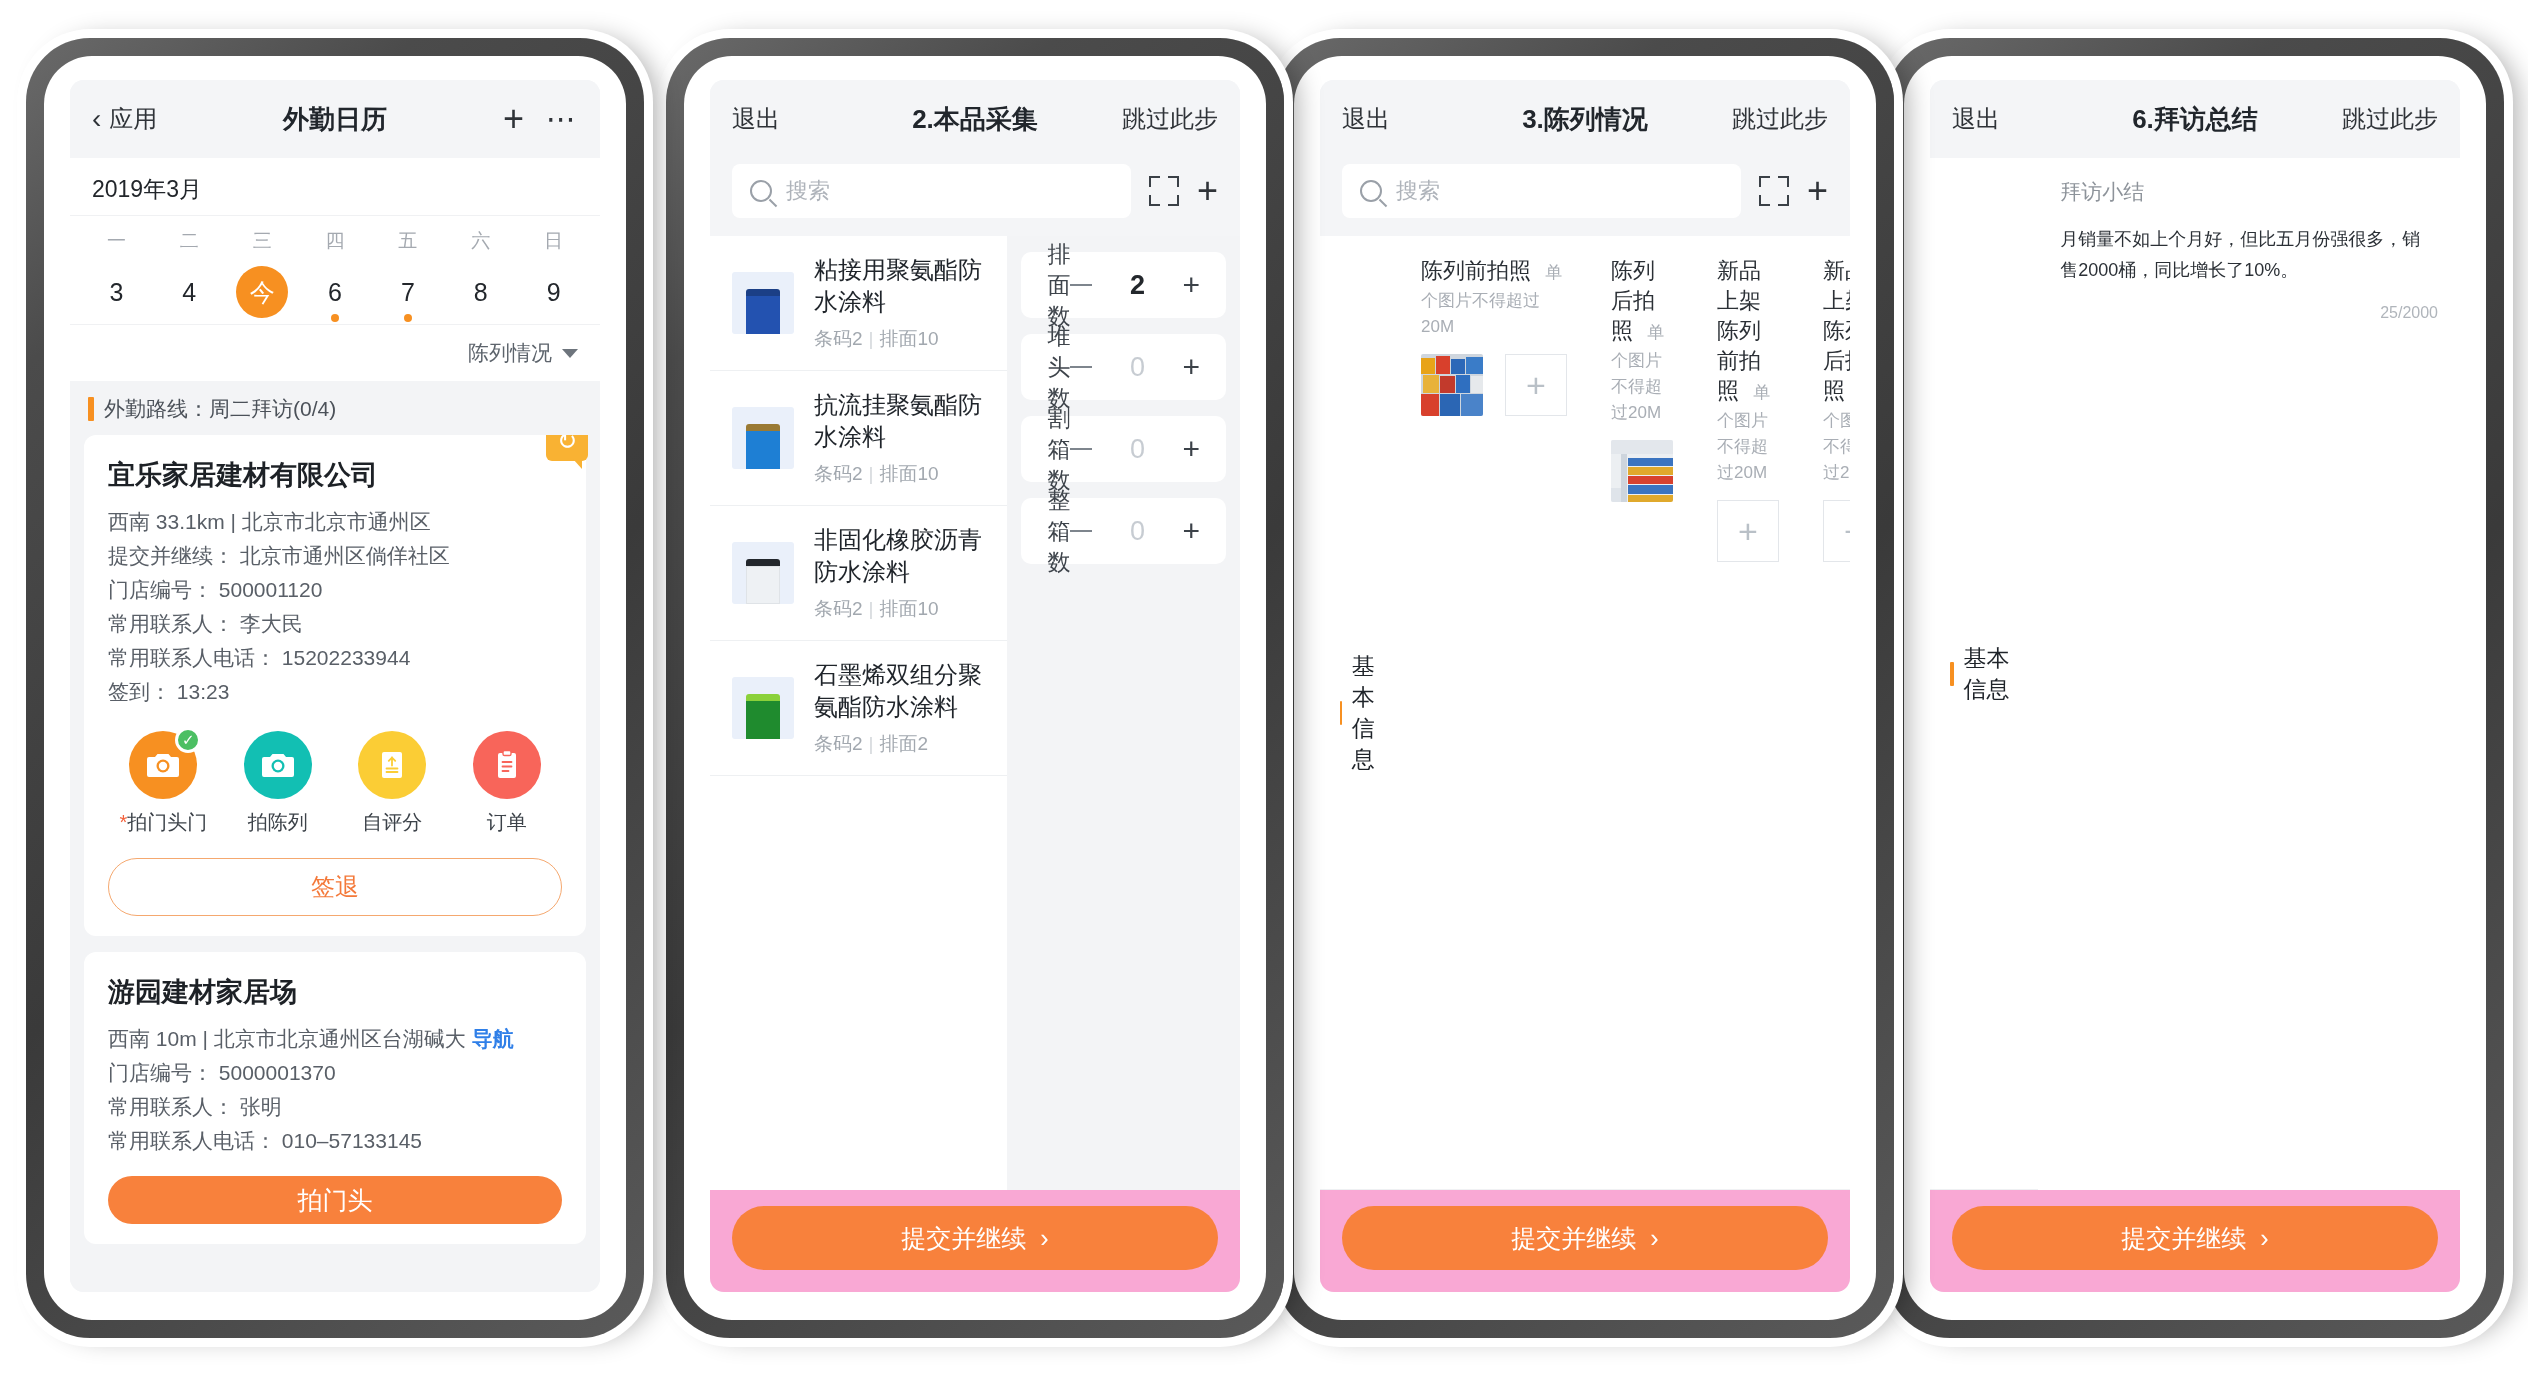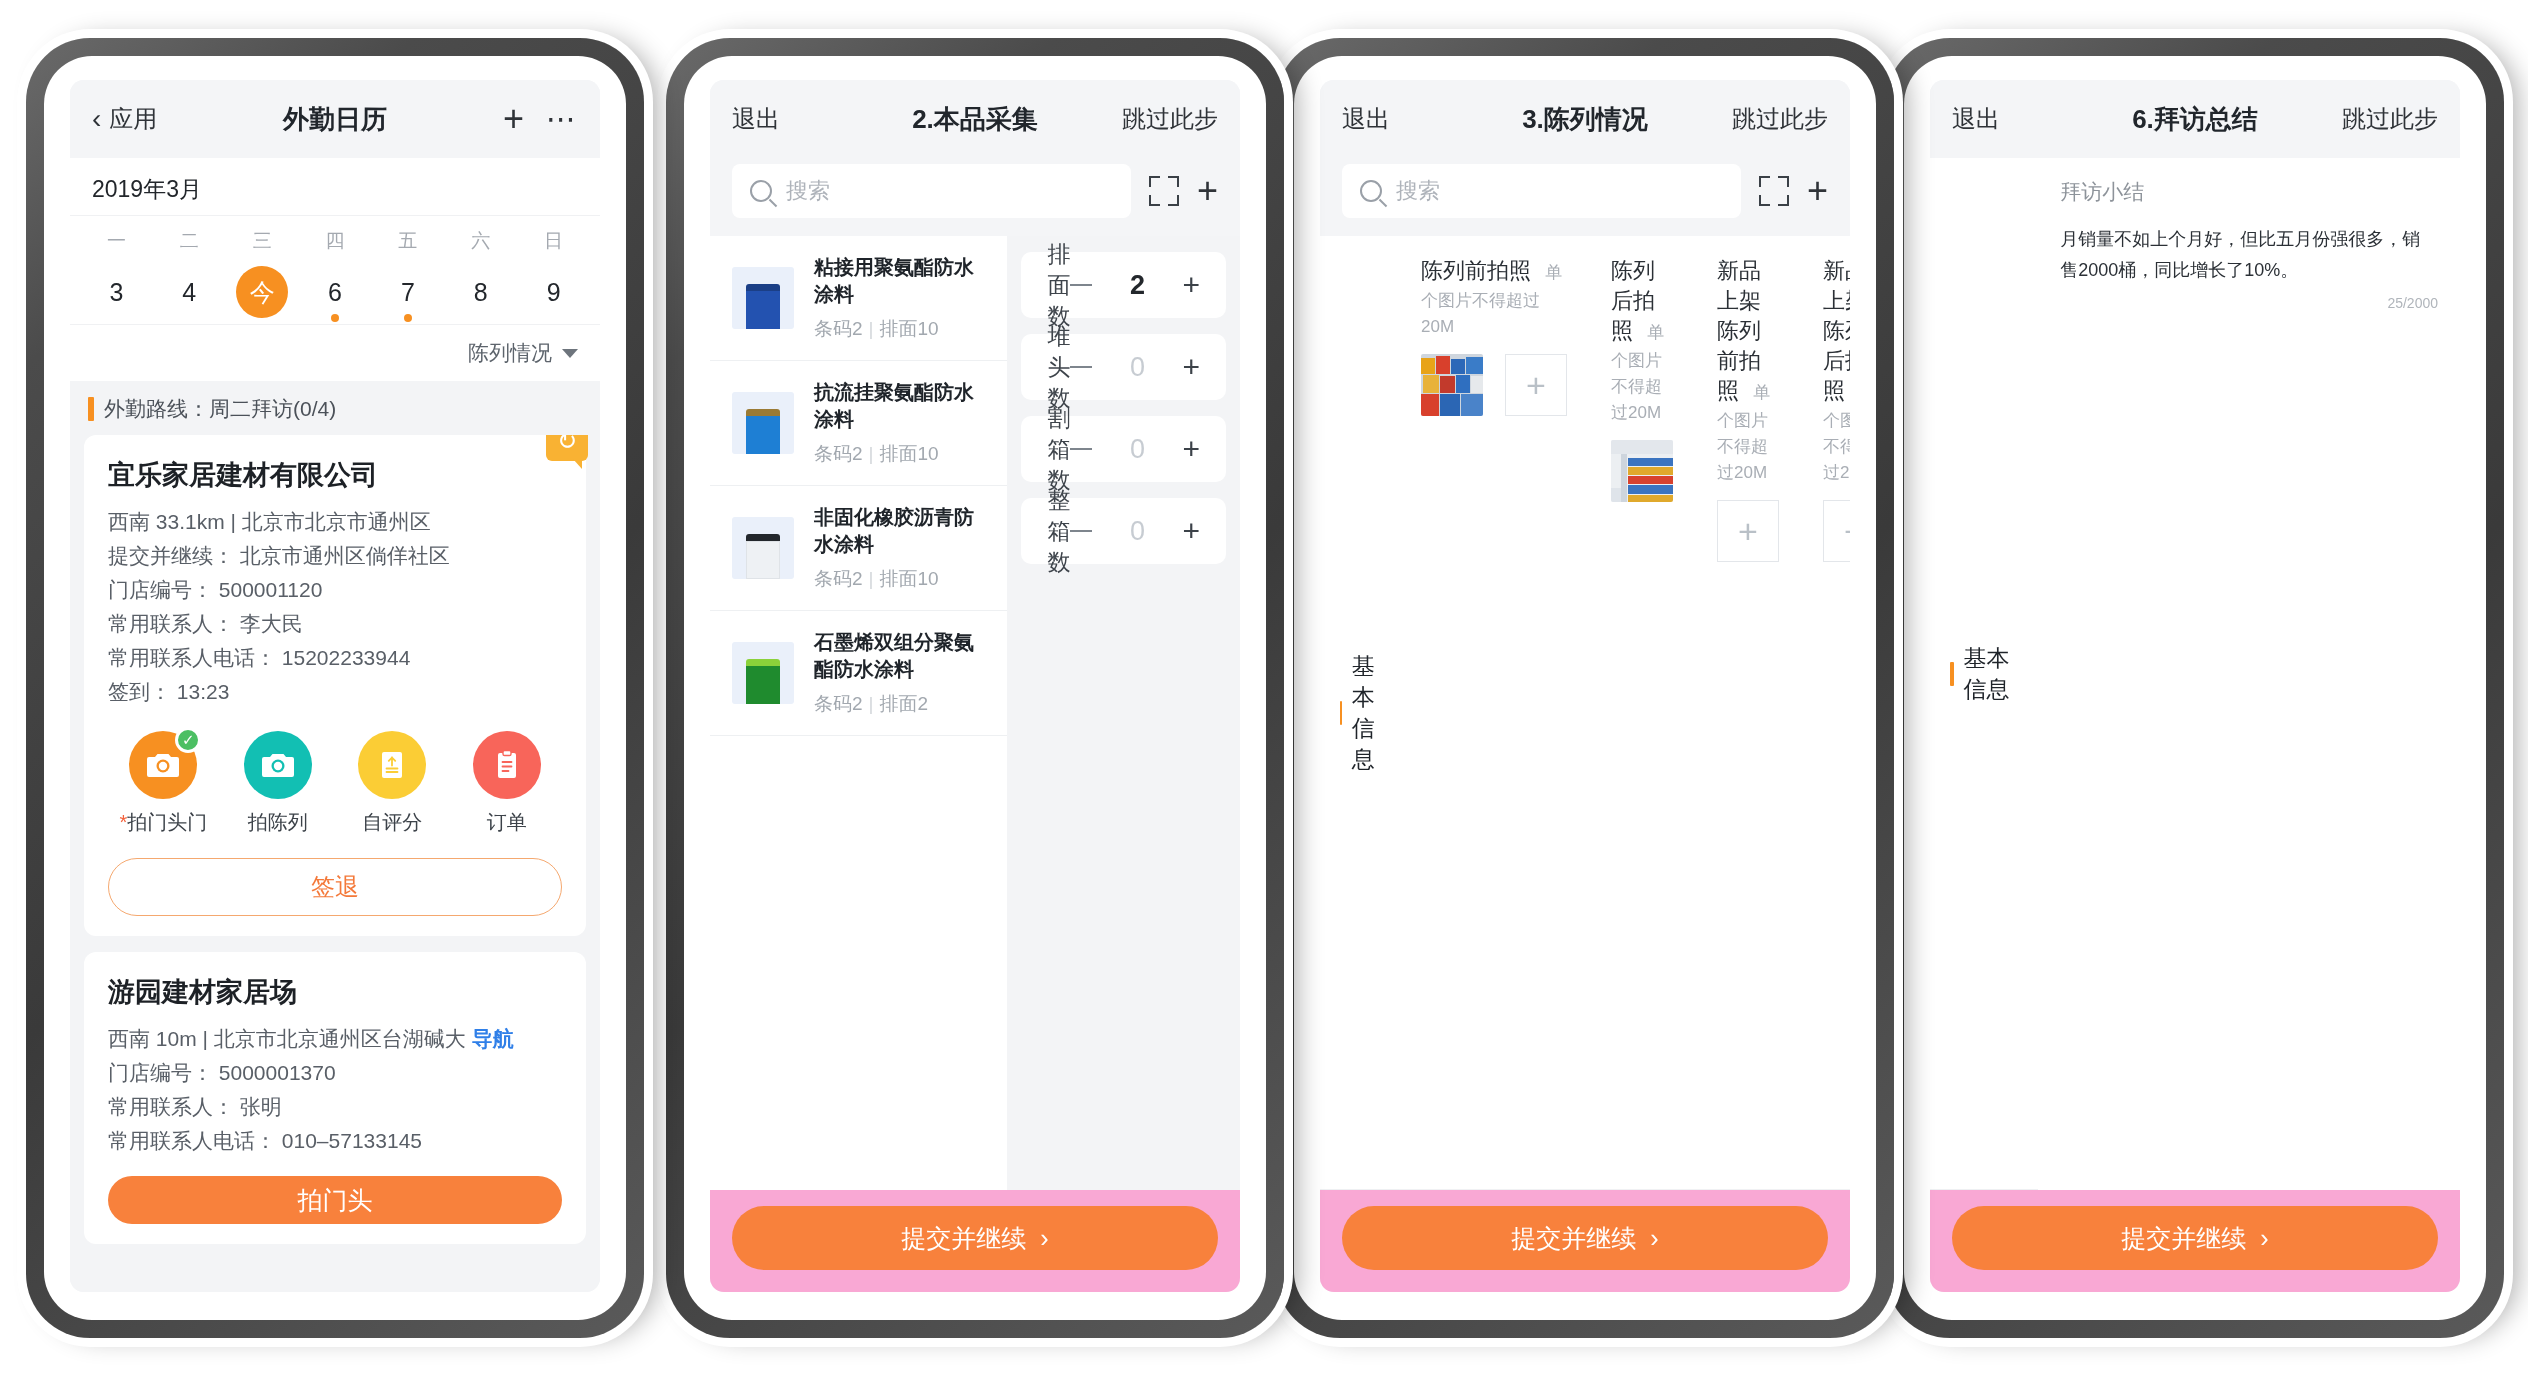--- a/index.html
+++ b/index.html
@@ -176,21 +176,21 @@
   .body2 { flex:1; background:#f3f4f6; display:flex; flex-direction:row; overflow:hidden; }
   .prod-list { background:#fff; }
   .prod-row { display:flex; gap:20px; padding:18px 22px; border-bottom:1px solid #eef0f2; align-items:center; }
   .prod-thumb {
     width:62px; height:62px; background:#eaf0fa; border-radius:3px;
     display:flex; align-items:flex-end; justify-content:center; overflow:hidden; flex:0 0 auto;
   }
   .pail { width:34px; border-radius:2px 2px 5px 5px; position:relative; }
   .pail .lid { height:7px; border-radius:3px 3px 0 0; }
   .pail .body { height:38px; }
-  .prod-name { font-size:20px; color:#1f242a; margin-bottom:8px;font-weight:bold; }
+  .prod-name { font-size:24px; color:#1f242a; margin-bottom:8px; }
   .prod-meta { font-size:19px; color:#a2a8af; }
   .sep { color:#d3d7db; margin:0 6px; }
 
   .counters { padding:16px 14px 0; }
   .counter {
     background:#fff; border-radius:10px; height:66px; margin-bottom:16px;
     display:flex; align-items:center; padding:0 26px; justify-content:space-between;
   }
   .counter-label { font-size:23px; color:#3e444b; }
   .counter-ctrl { display:flex; align-items:center; gap:28px; }
@@ -224,21 +224,21 @@
     width:62px; height:62px; border:1px solid #e3e6ea; background:#fff;
     display:flex; align-items:center; justify-content:center;
     font-size:34px; color:#b9c0c7; font-weight:300;
   }
   .filler { flex:1; background:#f3f4f6; }
 
   
   .summary-block { background:#fff; padding:20px 22px 16px; }
   .sum-lbl { font-size:21px; color:#8d939a; margin-bottom:18px; }
   .sum-text { font-size:18px; color:#2b3036; line-height:1.72; }
-  .sum-count { text-align:right; font-size:14px; color:#b0b5bb; margin-top:9px; }
+  .sum-count { text-align:right; font-size:16px; color:#b0b5bb; margin-top:18px; }
 </style>
 </head>
 <body>
 
 <div class="stage">
 
   <div class="phone p1">
     <div class="phone-inner">
       <div class="screen">
 

